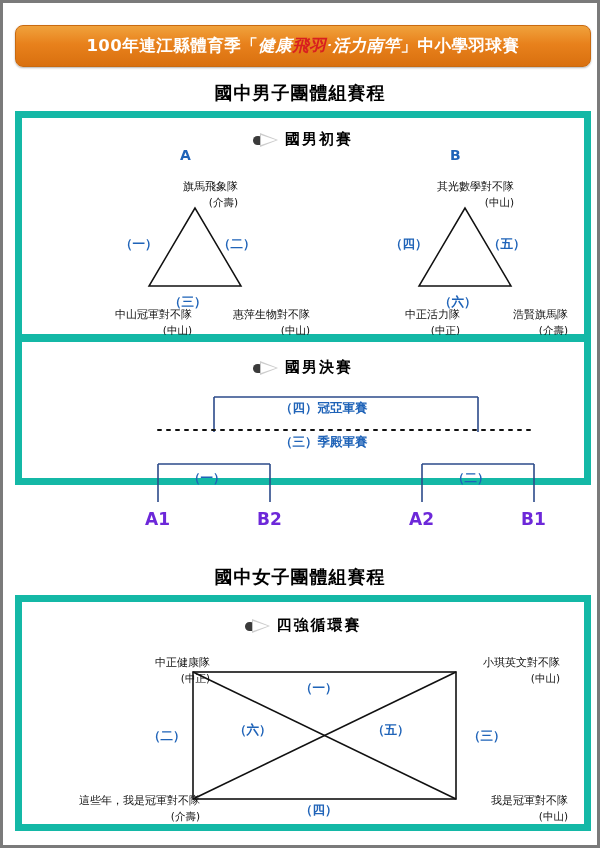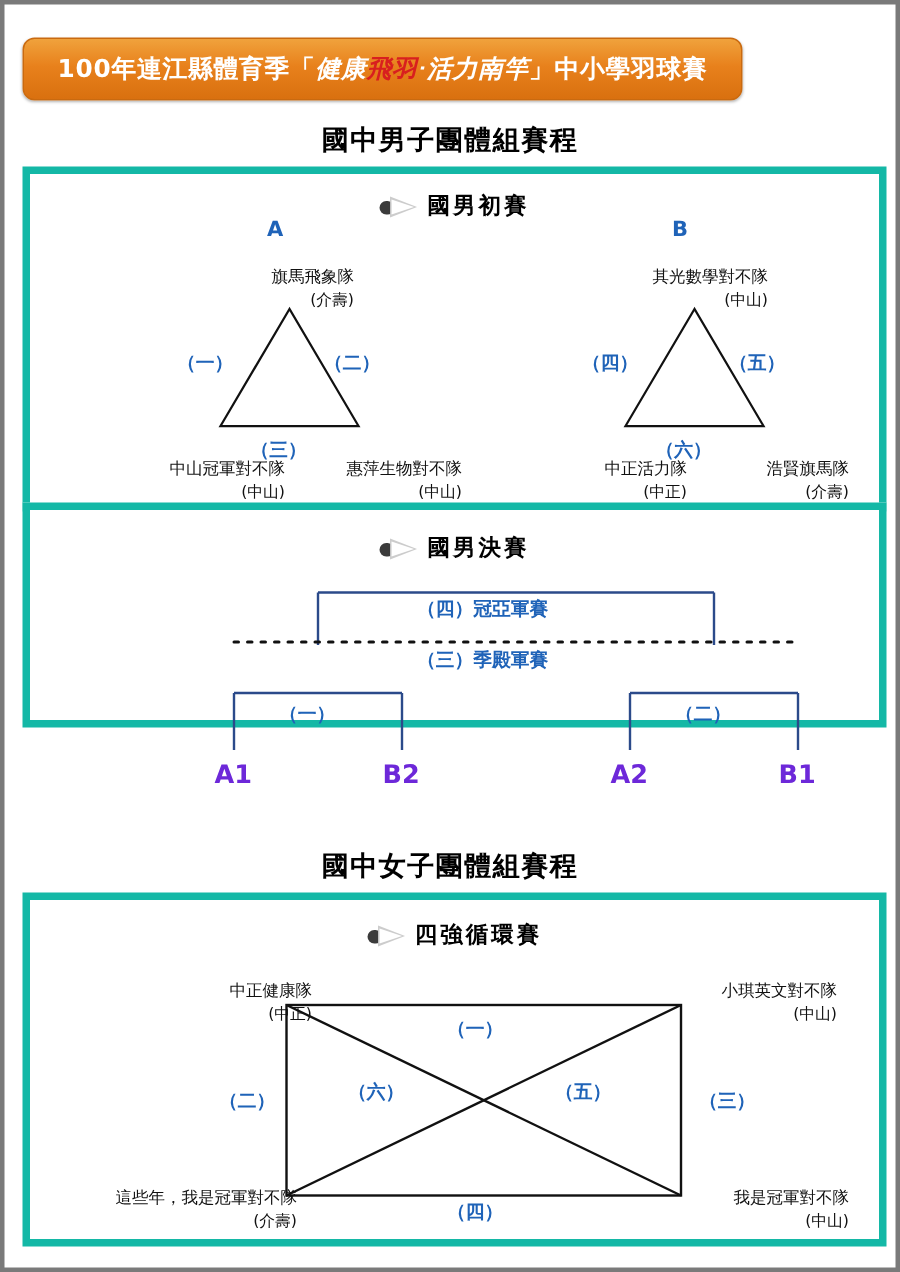--- a/index.html
+++ b/index.html
@@ -20,21 +20,21 @@
     height: 848px;
     box-sizing: border-box;
     border: 3px solid #7a7a7a;
     background: #fff;
   }
   
   .banner {
     position: absolute;
     left: 12px;
     top: 22px;
-    width: 480px;
+    width: 576px;
     height: 42px;
     border-radius: 8px;
     background: linear-gradient(to bottom, #f0a23c 0%, #e8811c 45%, #d9700f 100%);
     border: 1px solid #c96a10;
     box-shadow: 0 1px 2px rgba(0,0,0,0.3);
     display: flex;
     align-items: center;
     justify-content: center;
     box-sizing: border-box;
   }
@@ -64,21 +64,21 @@
     letter-spacing: 1px;
   }
   #title-boys { top: 78px; }
   #title-girls { top: 562px; }
 
   
   .panel {
     position: absolute;
     left: 12px;
     width: 576px;
-    border: 5px solid #14b8a6;
+    border: 7px solid #14b8a6;
     border-radius: 0;
     background: #fff;
     box-sizing: border-box;
   }
   #panel-boys-prelim { top: 108px; height: 230px; }
   #panel-boys-final  { top: 332px; height: 150px; }
   #panel-girls       { top: 592px; height: 236px; }
 
   .panel-head {
     position: absolute;

